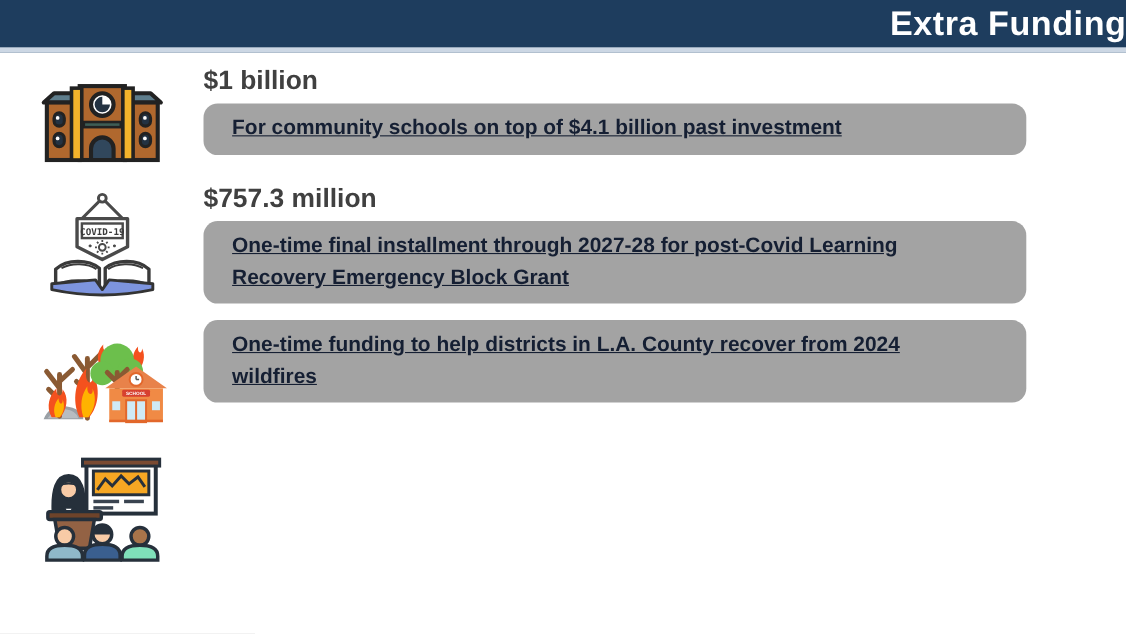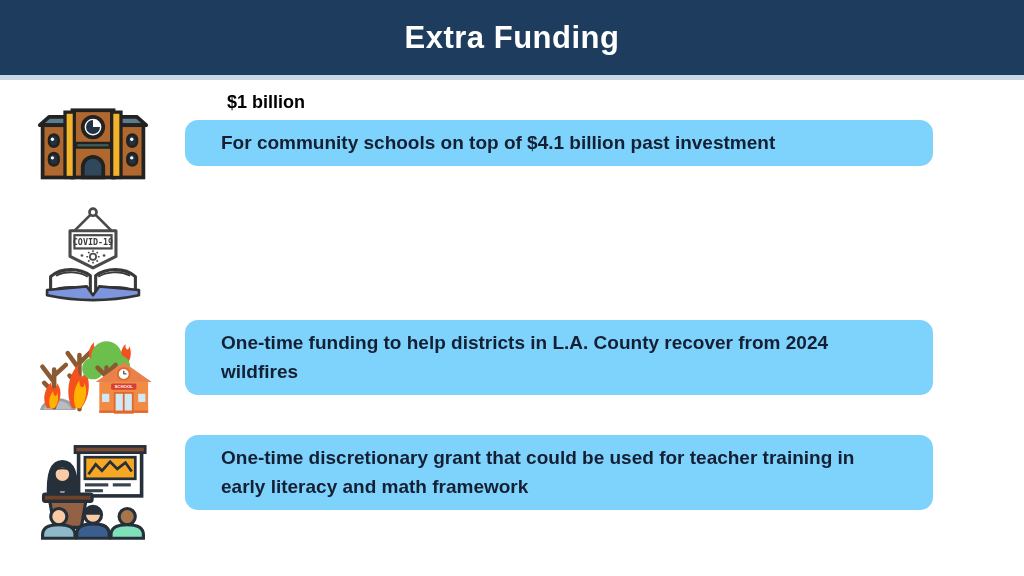--- a/index.html
+++ b/index.html
@@ -3,42 +3,42 @@
 <meta charset="utf-8">
 <style>
   * { margin:0; padding:0; box-sizing:border-box; }
   html,body { background:#e9e9e9; }
   body { font-family:"Liberation Sans", sans-serif; }
   .slide {
     width:1024px; height:576px; background:#ffffff;
     position:relative; overflow:hidden; margin:0 auto;
   }
   .header {
-    height:80px; background:#1e3d5e;
+    height:48px; background:#1e3d5e;
     border-bottom:5px solid #ccd7e4;
-    display:flex; align-items:center; justify-content:center;
+    display:flex; align-items:center; justify-content:flex-end;
   }
   .header h1 {
     color:#ffffff; font-size:31px; font-weight:700; letter-spacing:0.5px;
   }
   .content { padding-top:13px; }
   .row { display:flex; align-items:flex-start; margin-bottom:15px; }
   .icon-cell {
     width:185px; flex:0 0 185px;
     display:flex; justify-content:center; padding-top:6px;
   }
   .text-cell { flex:1; margin-right:91px; }
   .amount {
-    color:#000000; font-size:18px; font-weight:700;
-    line-height:1.1; margin-bottom:7px;margin-left:42px;
+    color:#404040; font-size:24px; font-weight:700;
+    line-height:1.1; margin-bottom:7px;
   }
   .pill {
-    background:#7dd3fc; border-radius:13px;
-    padding:9px 58px 9px 36px;
-    color:#151f33; font-size:19px; font-weight:700; line-height:1.5;
+    background:#a3a3a3; border-radius:13px;
+    padding:9px 58px 9px 26px;
+    color:#151f33; font-size:19px; font-weight:700; line-height:1.5;text-decoration:underline;
   }
   svg { display:block; }
 </style>
 </head>
 <body>
 
 <div class="slide">
 
   <div class="header">
     <h1>Extra Funding</h1>
@@ -85,20 +85,24 @@
           <rect x="39" y="33" width="42" height="15" fill="none" stroke="#4a4a4a" stroke-width="2.5"></rect>
           <text x="60" y="44.5" text-anchor="middle" font-size="9.5" font-weight="bold" fill="#3a3a3a" font-family="'DejaVu Sans Mono', monospace">COVID-19</text>
           <circle cx="60" cy="57.5" r="3.5" fill="none" stroke="#4a4a4a" stroke-width="2"></circle>
           <path d="M60,52 V50 M60,63 V65 M54.5,57.5 H52.5 M65.5,57.5 H67.5 M56,53.5 L54.5,52 M64,53.5 L65.5,52 M56,61.5 L54.5,63 M64,61.5 L65.5,63" stroke="#4a4a4a" stroke-width="1.8"></path>
           <path d="M46,56 h3 M45.5,57.5 v0 M47.5,54.5 v3 M71,56 h3 M72.5,54.5 v3" stroke="#4a4a4a" stroke-width="1.6"></path>
           <path d="M12,80 C24,69 46,70 57,79 L57,98 C46,90 24,91 12,97 Z" fill="#fff" stroke="#3a3a3a" stroke-width="3.5" stroke-linejoin="round"></path>
           <path d="M108,80 C96,69 74,70 63,79 L63,98 C74,90 96,91 108,97 Z" fill="#fff" stroke="#3a3a3a" stroke-width="3.5" stroke-linejoin="round"></path>
           <path d="M18,79 C29,73 45,74 54,80 M102,79 C91,73 75,74 66,80" fill="none" stroke="#3a3a3a" stroke-width="2"></path>
           <path d="M8,95 L53,91 L60,101 L67,91 L112,95 L112,101 Q60,112 8,101 Z" fill="#7d94de" stroke="#333" stroke-width="3" stroke-linejoin="round"></path>
         </svg>
+      </div>
+      <div class="text-cell">
+        <div class="amount">$757.3 million</div>
+        <div class="pill">One-time final installment through 2027-28 for post-Covid Learning Recovery Emergency Block Grant</div>
       </div>
     </div>
 
     <div class="row">
       <div class="icon-cell">
         <svg viewBox="0 0 130 104" width="118" height="94" aria-hidden="true">
           <path d="M6,93 Q12,78 28,80 Q44,82 46,93 Z" fill="#9aa0a6"></path>
           <path d="M10,92 Q16,82 28,83 Q38,84 41,92 Z" fill="#b7bcc1"></path>
           <path d="M22,90 L22,48 M22,62 L9,45 M22,55 L35,43 M22,74 L11,63" stroke="#8a5a33" stroke-width="5" stroke-linecap="round" fill="none"></path>
           <path d="M50,92 L50,32 M50,48 L37,30 M50,41 L63,28 M50,66 L39,55" stroke="#8a5a33" stroke-width="5" stroke-linecap="round" fill="none"></path>
@@ -150,18 +154,17 @@
           <circle cx="22" cy="84" r="9" fill="#f8cba6" stroke="#26303b" stroke-width="3.5"></circle>
           <path d="M4,108 L4,104 Q4,93 22,93 Q40,93 40,104 L40,108 Z" fill="#8fb8c9" stroke="#26303b" stroke-width="3.5"></path>
           <circle cx="60" cy="82" r="9.5" fill="#f8cba6" stroke="#26303b" stroke-width="3.5"></circle>
           <path d="M50.5,82 A9.5,9.5 0 0 1 69.5,82 Z" fill="#26303b"></path>
           <path d="M42,108 L42,103 Q42,92 60,92 Q78,92 78,103 L78,108 Z" fill="#3a5f8f" stroke="#26303b" stroke-width="3.5"></path>
           <circle cx="98" cy="84" r="9" fill="#a8744a" stroke="#26303b" stroke-width="3.5"></circle>
           <path d="M80,108 L80,104 Q80,93 98,93 Q116,93 116,104 L116,108 Z" fill="#7fe0b9" stroke="#26303b" stroke-width="3.5"></path>
         </svg>
       </div>
       <div class="text-cell">
-        <div class="pill">One-time discretionary grant that could be used for teacher training in early literacy and math framework</div>
       </div>
     </div>
 
   </div>
 </div>
 
 </body></html>

